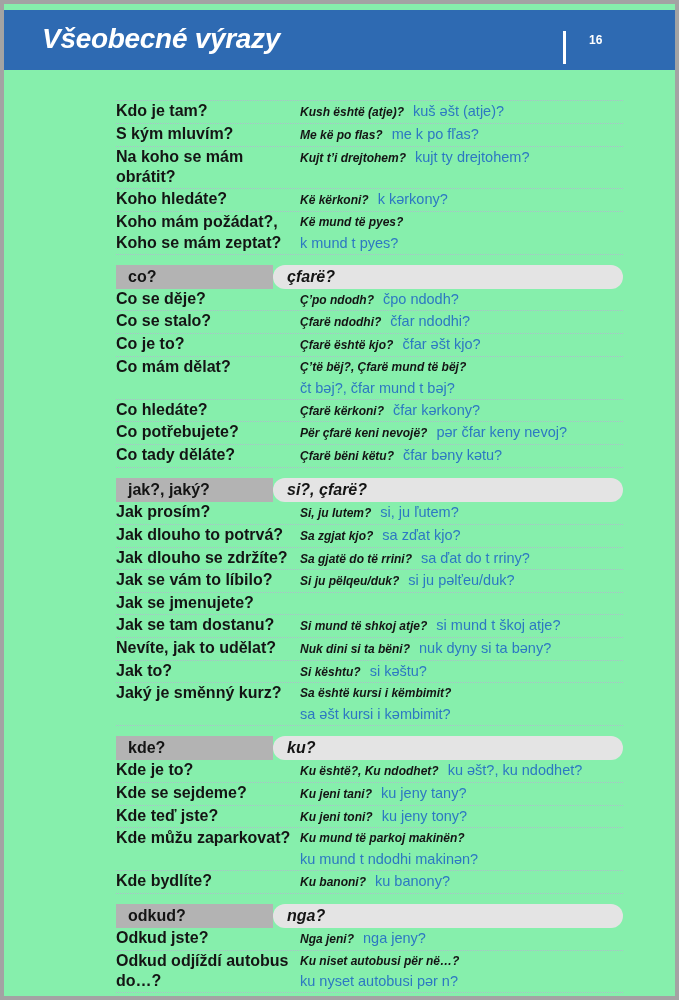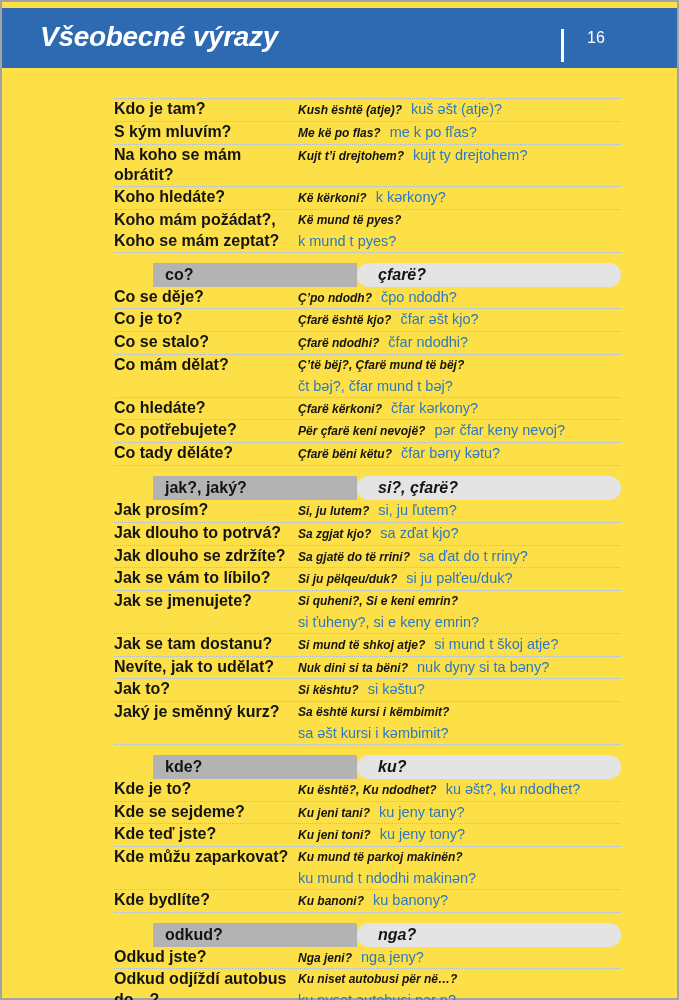--- a/index.html
+++ b/index.html
@@ -1,53 +1,53 @@
 <!DOCTYPE html>
 <html><head>
 <meta charset="utf-8">
 <style>
   html,body{margin:0;padding:0}
   body{
     width:679px;height:1000px;position:relative;overflow:hidden;
     background:#ffffff;font-family:"Liberation Sans",sans-serif;
   }
-  .page{position:absolute;inset:0;border:2px solid #a3a3a3;background:#fde047}
+  .page{position:absolute;inset:0;border:4px solid #a3a3a3;background:#86efac}
   
   .topbar{position:absolute;left:0;right:0;top:6px;height:60px;background:#2e6ab2}
   .title{
     position:absolute;left:38px;top:50%;transform:translateY(-54%);margin:0;
     color:#ffffff;font-size:28px;font-style:italic;font-weight:700;letter-spacing:-.3px;
   }
   .pagenum-divider{position:absolute;left:559px;top:21px;width:3px;height:33px;background:#ffffff}
-  .pagenum{position:absolute;left:585px;top:50%;transform:translateY(-50%);color:#ffffff;font-size:16px;font-weight:400}
+  .pagenum{position:absolute;left:585px;top:50%;transform:translateY(-50%);color:#ffffff;font-size:12px;font-weight:700}
 
   
   .content{position:absolute;left:112px;top:96px;width:507px}
   .row{display:flex;border-bottom:1.5px dotted #aebdcb;align-items:flex-start}
   .rows.first .row:first-child{border-top:1.5px dotted #aebdcb}
   .czech{
     width:184px;flex:none;padding-right:4px;box-sizing:border-box;
     font-weight:700;font-size:16px;line-height:20.8px;color:#141414;white-space:pre-line;
   }
   .trans{flex:1;line-height:20.8px;min-width:0}
   .alb{font-style:italic;font-weight:700;font-size:12px;color:#141414}
   .phon{font-size:14.5px;color:#2d78c2}
   .trans.inline{white-space:nowrap}
   .trans.inline .phon{margin-left:9px}
   .trans.stacked .alb,.trans.stacked .phon{display:block}
 
   
   .section-bar{display:flex;height:24px;line-height:24px;margin-top:10px}
   .section-label{
-    width:204px;flex:none;background:#b3b3b3;box-sizing:border-box;
-    font-weight:700;font-size:16px;padding-left:12px;color:#141414;margin-left:39px;
+    width:157px;flex:none;background:#b3b3b3;box-sizing:border-box;
+    font-weight:700;font-size:16px;padding-left:12px;color:#141414;
   }
   .section-trans{
     flex:1;background:#e4e4e4;box-sizing:border-box;
-    font-style:italic;font-weight:700;font-size:16px;padding-left:21px;color:#141414;border-radius:12px;
+    font-style:italic;font-weight:700;font-size:16px;padding-left:14px;color:#141414;border-radius:12px;
   }
 </style>
 </head>
 <body>
 
 <div class="page">
   <header class="topbar">
     <h1 class="title">Všeobecné výrazy</h1>
     <span class="pagenum-divider"></span>
     <span class="pagenum">16</span>
@@ -82,28 +82,28 @@
       <div class="section-bar">
         <div class="section-label">co?</div>
         <div class="section-trans">çfarë?</div>
       </div>
       <div class="rows">
         <div class="row">
           <div class="czech">Co se děje?</div>
           <div class="trans inline"><span class="alb">Ç’po ndodh?</span><span class="phon">čpo ndodh?</span></div>
         </div>
         <div class="row">
+          <div class="czech">Co se stalo?</div>
+          <div class="trans inline"><span class="alb">Çfarë ndodhi?</span><span class="phon">čfar ndodhi?</span></div>
+        </div>
+        <div class="row">
           <div class="czech">Co je to?</div>
           <div class="trans inline"><span class="alb">Çfarë është kjo?</span><span class="phon">čfar əšt kjo?</span></div>
         </div>
         <div class="row">
-          <div class="czech">Co se stalo?</div>
-          <div class="trans inline"><span class="alb">Çfarë ndodhi?</span><span class="phon">čfar ndodhi?</span></div>
-        </div>
-        <div class="row">
           <div class="czech">Co mám dělat?</div>
           <div class="trans stacked">
             <span class="alb">Ç’të bëj?, Çfarë mund të bëj?</span>
             <span class="phon">čt bəj?, čfar mund t bəj?</span>
           </div>
         </div>
         <div class="row">
           <div class="czech">Co hledáte?</div>
           <div class="trans inline"><span class="alb">Çfarë kërkoni?</span><span class="phon">čfar kərkony?</span></div>
         </div>
@@ -132,24 +132,20 @@
         <div class="row">
           <div class="czech">Jak dlouho se zdržíte?</div>
           <div class="trans inline"><span class="alb">Sa gjatë do të rrini?</span><span class="phon">sa ďat do t rriny?</span></div>
         </div>
         <div class="row">
           <div class="czech">Jak se vám to líbilo?</div>
           <div class="trans inline"><span class="alb">Si ju pëlqeu/duk?</span><span class="phon">si ju pəlťeu/duk?</span></div>
         </div>
         <div class="row">
           <div class="czech">Jak se jmenujete?</div>
-          <div class="trans stacked">
-            <span class="alb">Si quheni?, Si e keni emrin?</span>
-            <span class="phon">si ťuheny?, si e keny emrin?</span>
-          </div>
         </div>
         <div class="row">
           <div class="czech">Jak se tam dostanu?</div>
           <div class="trans inline"><span class="alb">Si mund të shkoj atje?</span><span class="phon">si mund t škoj atje?</span></div>
         </div>
         <div class="row">
           <div class="czech">Nevíte, jak to udělat?</div>
           <div class="trans inline"><span class="alb">Nuk dini si ta bëni?</span><span class="phon">nuk dyny si ta bəny?</span></div>
         </div>
         <div class="row">

